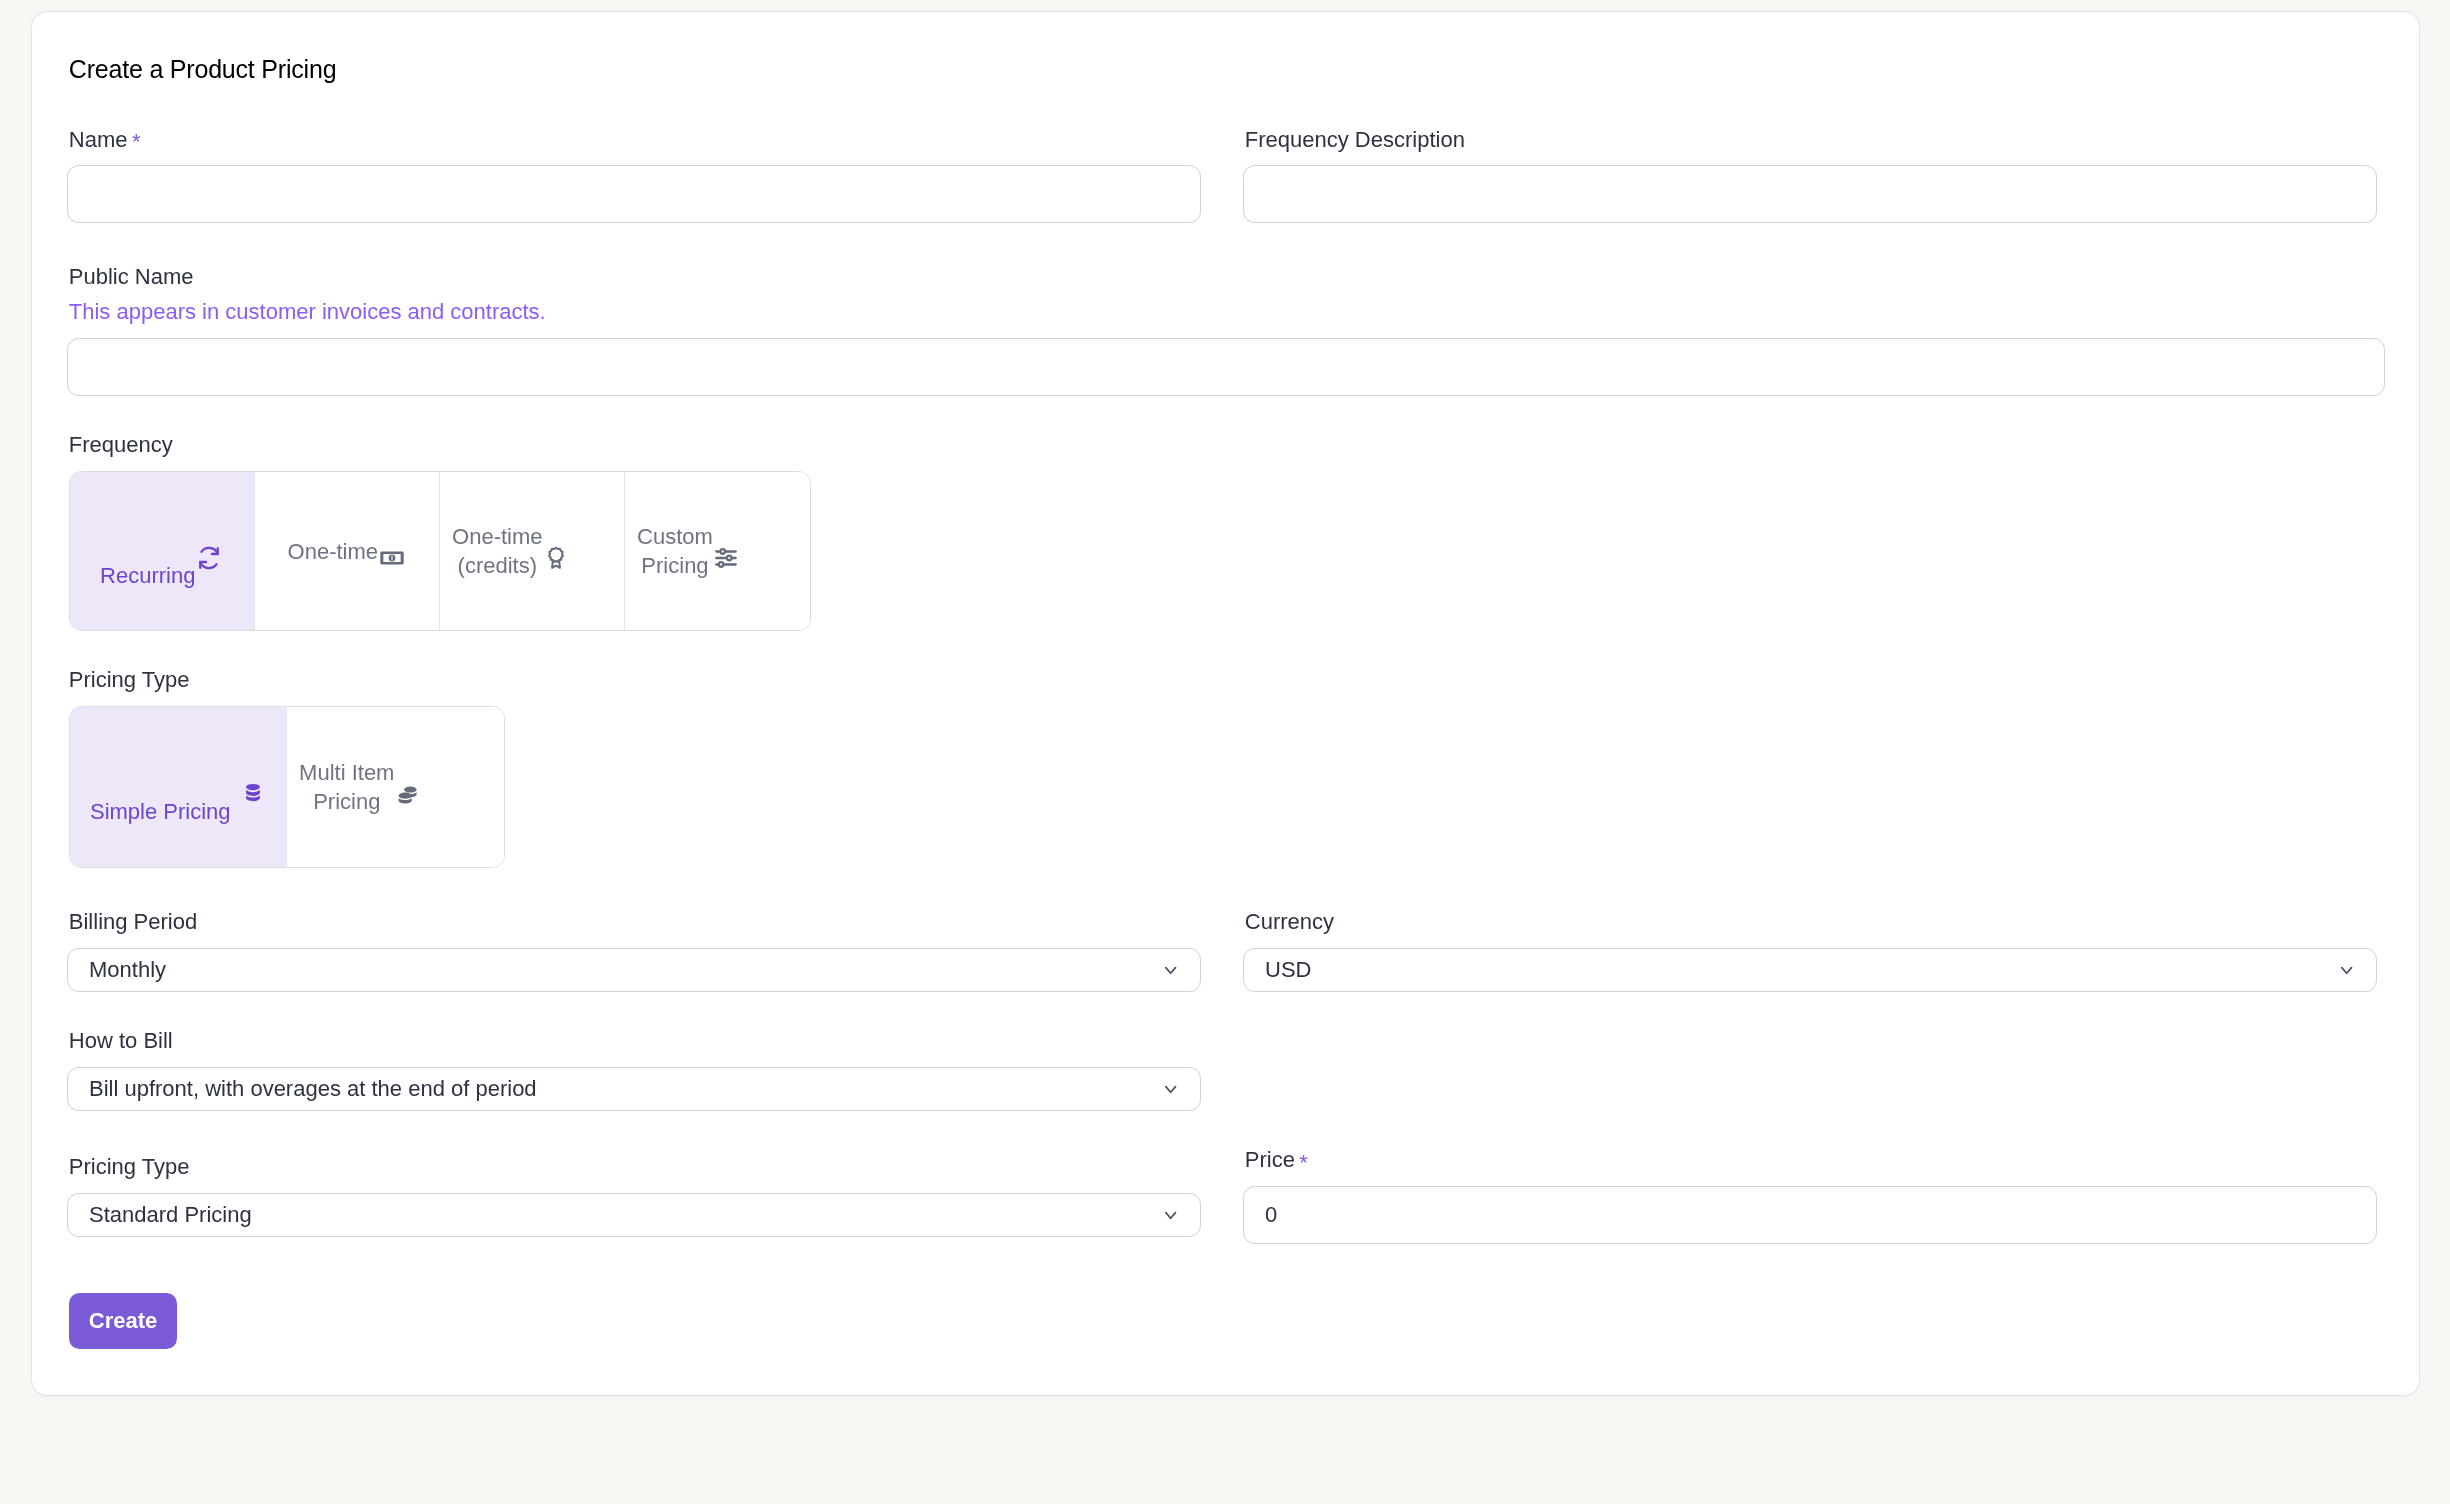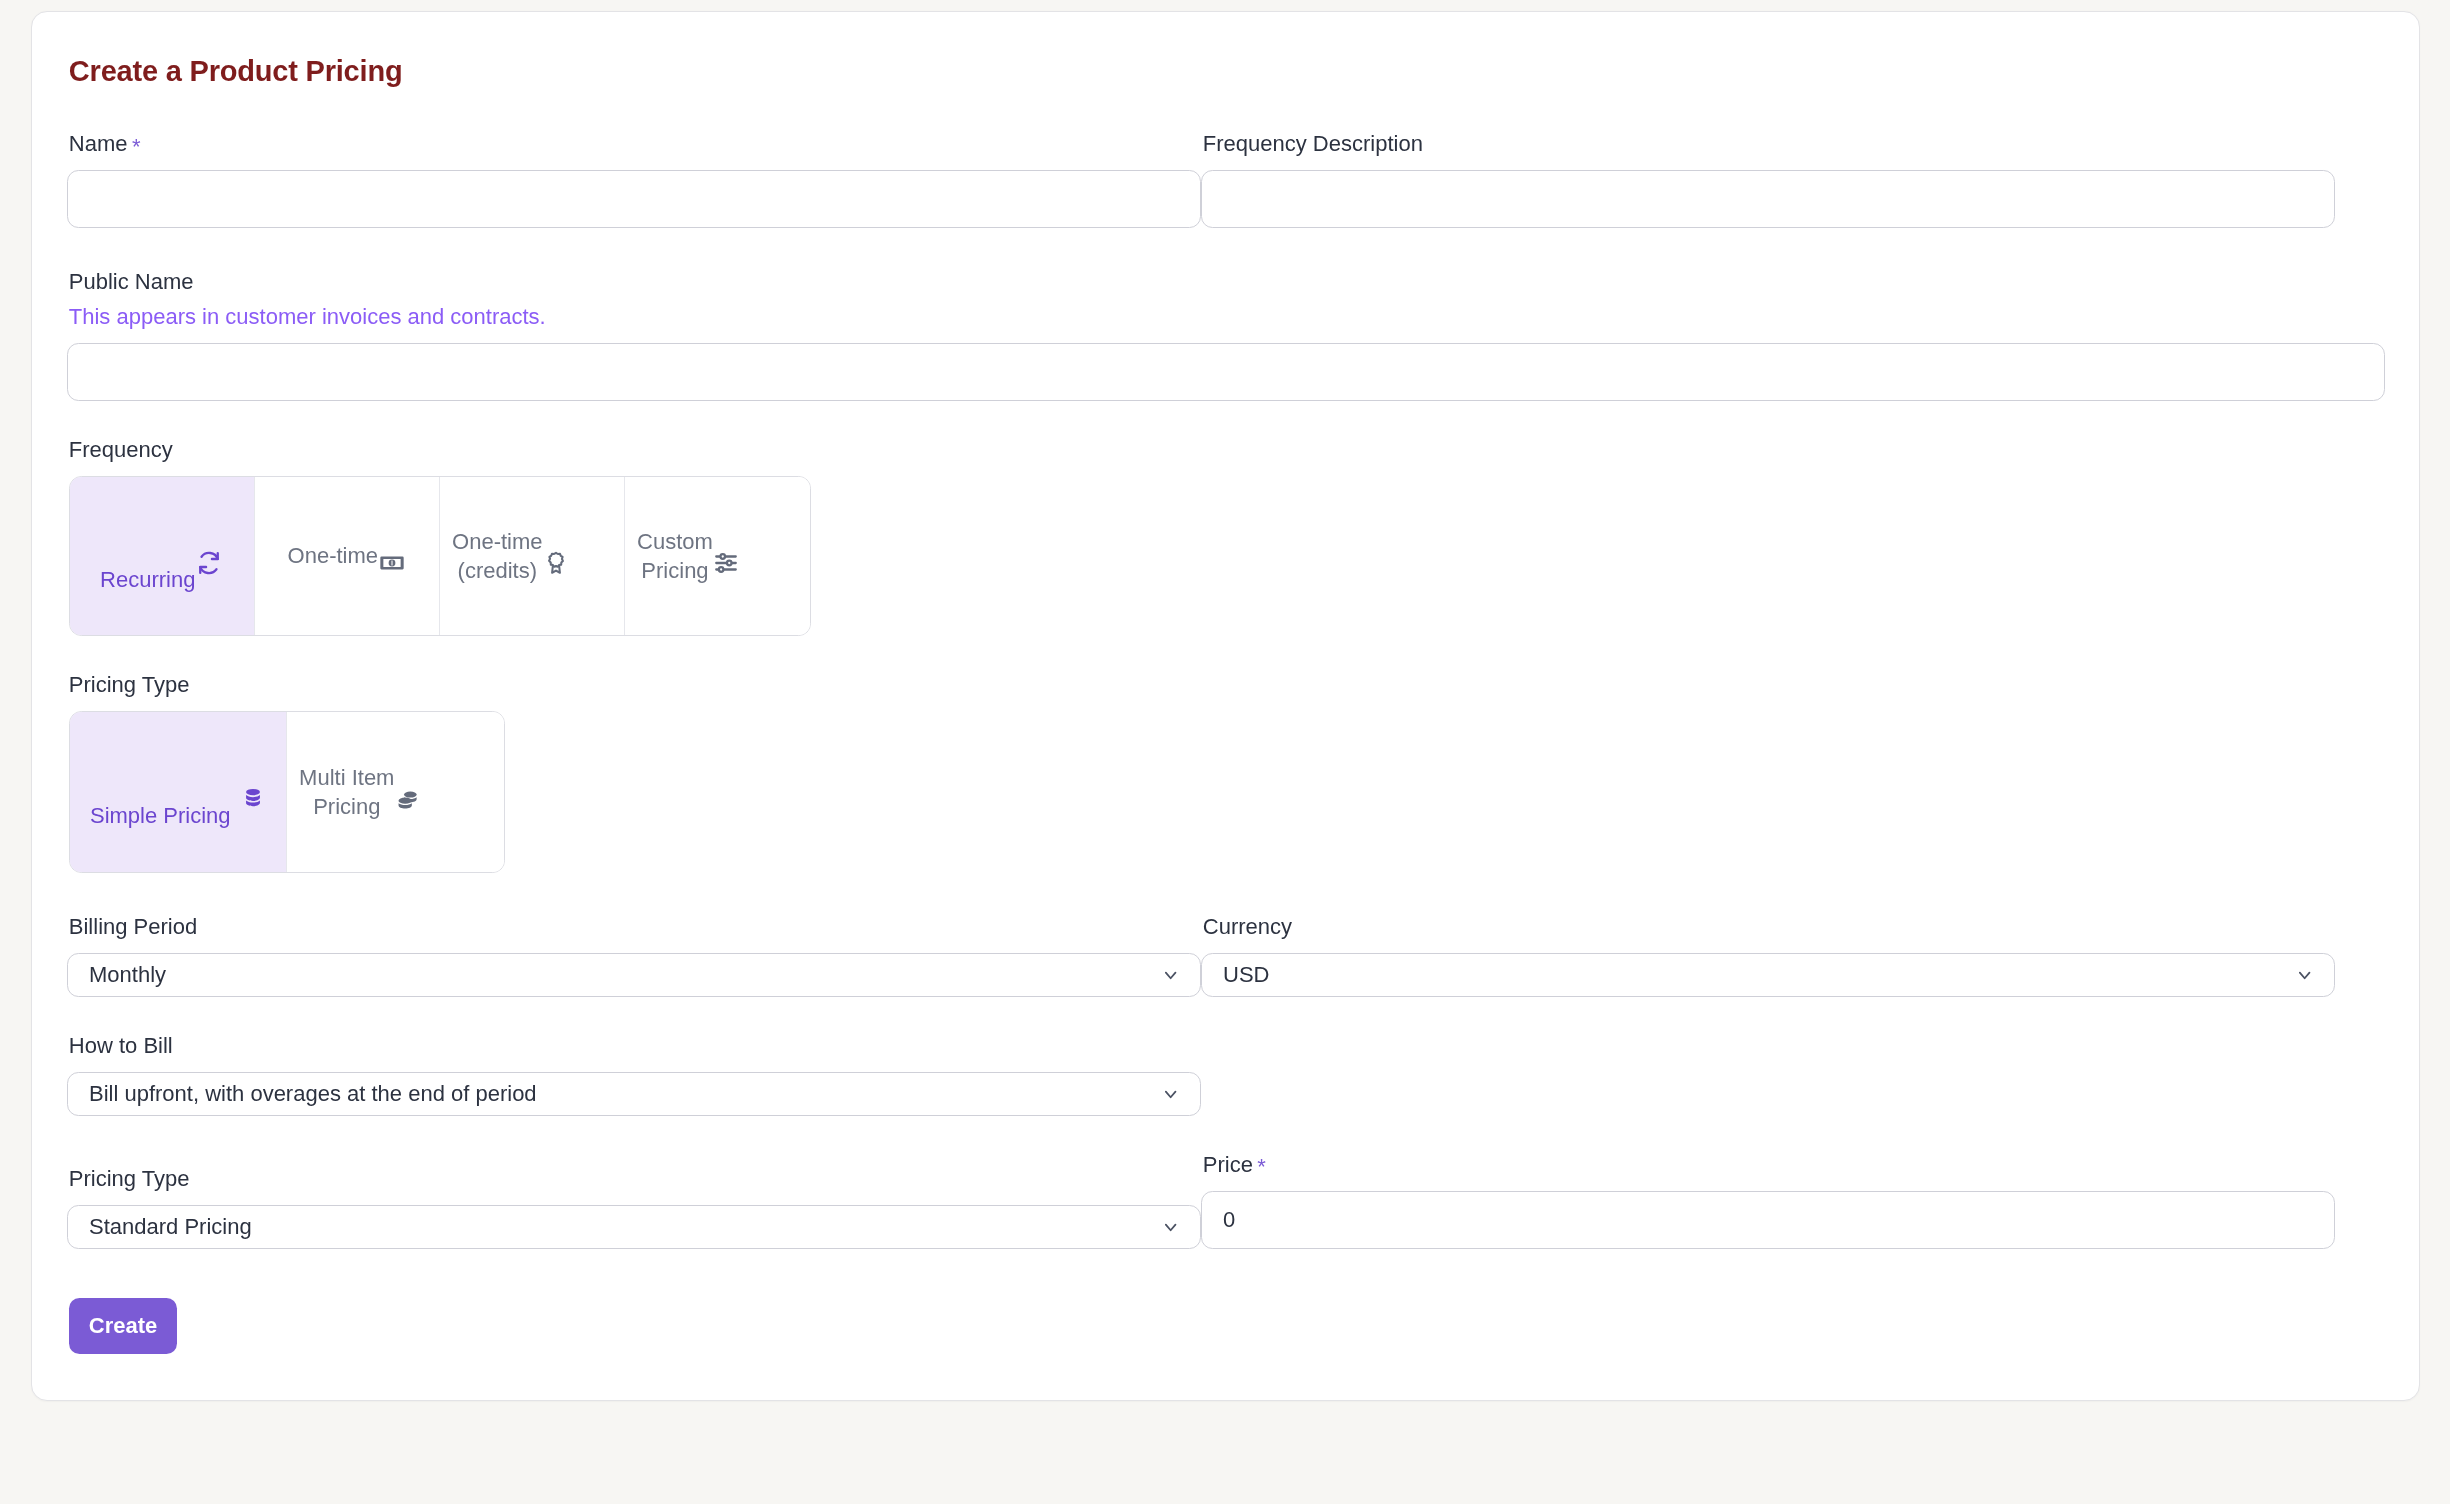--- a/index.html
+++ b/index.html
@@ -22,32 +22,33 @@
   .card {
     background: #ffffff;
     border: 1.4px solid #e3e3e6;
     border-radius: 16px;
     width: 2389px;
     padding: 42px 35px 46px 35px;
     box-shadow: 0 0.9px 1.8px rgba(16,18,30,0.03);
   }
 
   .card-title {
-    font-size: 29px;
-    font-weight: 700;
-    color: #7f1d1d;
+    font-size: 25px;
+    font-weight: 400;
+    color: #000000;
     letter-spacing: -0.2px;
     margin: 0 0 42px 1.8px;
     line-height: 1.2;
   }
 
   
   .row {
     display: flex;
-    align-items: flex-end;
+    gap: 42px;
+    align-items: center;
   }
   .col { width: 1134px; flex: 0 0 1134px; }
   .col-full { width: 2318px; flex: 0 0 2318px; }
 
   .label {
     display: block;
     font-size: 22px;
     color: #2c3240;
     font-weight: 400;
     line-height: 1.3;

